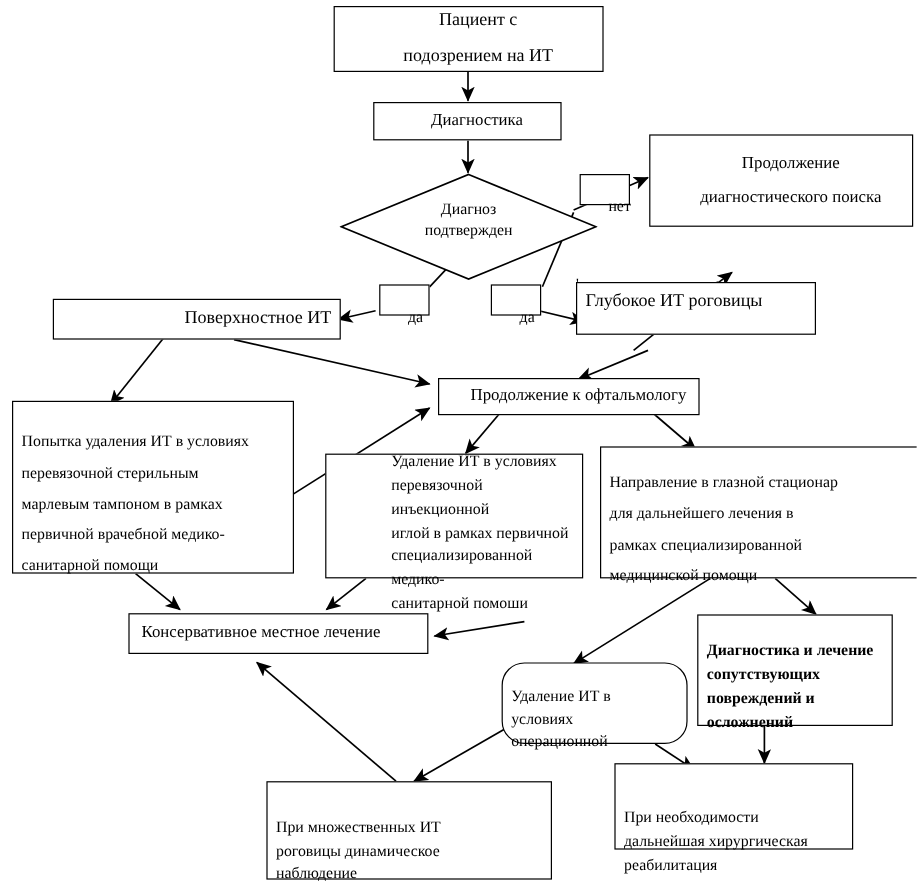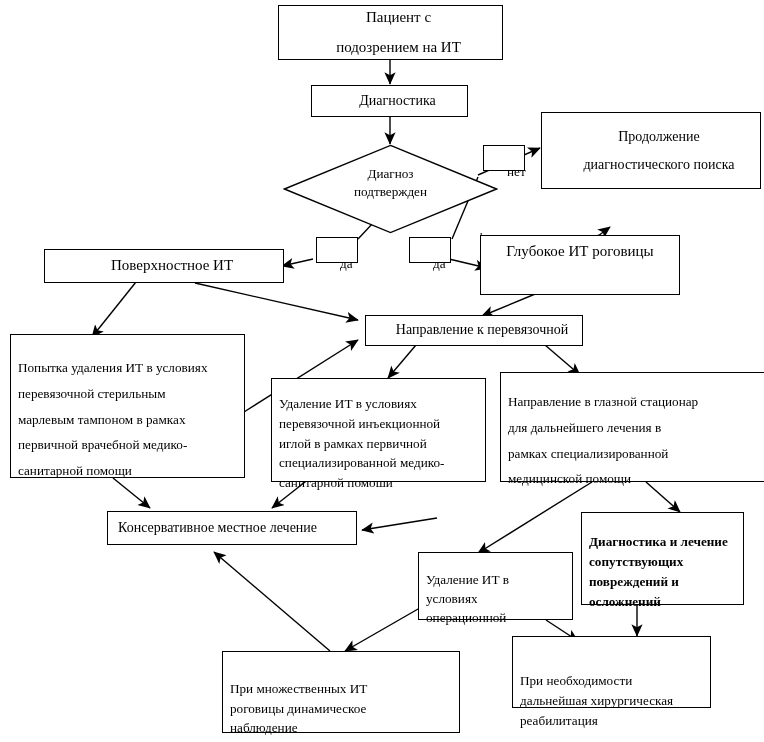--- a/index.html
+++ b/index.html
@@ -153,60 +153,60 @@
     </svg>
     <div class="dlabel" style="transform:translateY(-6px);">Диагноз
 подтвержден</div>
   </div>
 
   <div class="node c lh-wide fs14" style="left:541px; top:112px; width:220px; height:77px;">
     <span class="txt">Продолжение
 диагностического поиска</span>
   </div>
 
-  <div class="node c fs15 lh-tight" style="left:44px; top:249px; width:240px; height:34px;">
+  <div class="node c fs15 lh-tight" style="left:44px; top:249px; width:240px; height:34px;text-align:right;">
     <span class="txt">Поверхностное          ИТ</span>
   </div>
 
-  <div class="node l fs15 lh-tight" style="left:480px; top:235px; width:200px; height:60px; justify-content:flex-start; padding-top:6px;text-align:center;">
+  <div class="node l fs15 lh-tight" style="left:480px; top:235px; width:200px; height:44px; justify-content:flex-start; padding-top:6px;">
     <span class="txt">Глубокое ИТ роговицы</span>
   </div>
 
   <div class="node c fs14 lh-tight" style="left:365px; top:315px; width:218px; height:31px;">
-    <span class="txt">Направление к перевязочной</span>
+    <span class="txt">Продолжение к офтальмологу</span>
   </div>
 
   <div class="node l fs13" style="left:10px; top:334px; width:235px; height:144px;">
     <span class="txt" style="line-height:1.95;">Попытка удаления ИТ в условиях
 перевязочной стерильным
 марлевым тампоном в рамках
 первичной врачебной медико-
 санитарной помощи</span>
   </div>
 
-  <div class="node l fs13" style="left:271px; top:378px; width:215px; height:104px;">
+  <div class="node l fs13" style="left:271px; top:378px; width:215px; height:104px;padding-left:47px;">
     <span class="txt" style="line-height:1.50;">Удаление ИТ в условиях
 перевязочной инъекционной
 иглой в рамках первичной
 специализированной медико-
 санитарной помоши</span>
   </div>
 
   <div class="node l fs13" style="left:500px; top:372px; width:283px; height:110px;">
     <span class="txt" style="line-height:1.95;">Направление в глазной стационар
 для дальнейшего лечения в
 рамках специализированной
 медицинской помощи</span>
   </div>
 
   <div class="node l fs14 lh-tight" style="left:107px; top:511px; width:250px; height:34px; padding-left:3px;">
     <span class="txt">Консервативное местное лечение</span>
   </div>
 
-  <div class="node l fs13" style="left:418px; top:552px; width:155px; height:68px;">
+  <div class="node l fs13" style="left:418px; top:552px; width:155px; height:68px;border-radius:19px;">
     <span class="txt" style="line-height:1.42;">Удаление     ИТ     в
 условиях
 операционной</span>
   </div>
 
   <div class="node l fs13" style="left:581px; top:512px; width:163px; height:93px;">
     <span class="txt" style="line-height:1.52;font-weight:bold;">Диагностика и лечение
 сопутствующих
 повреждений и
 осложнений</span>

